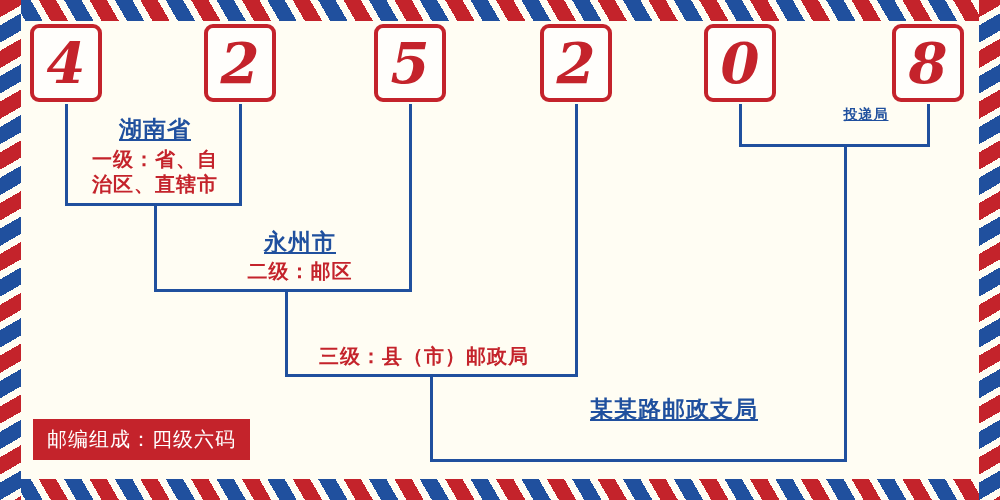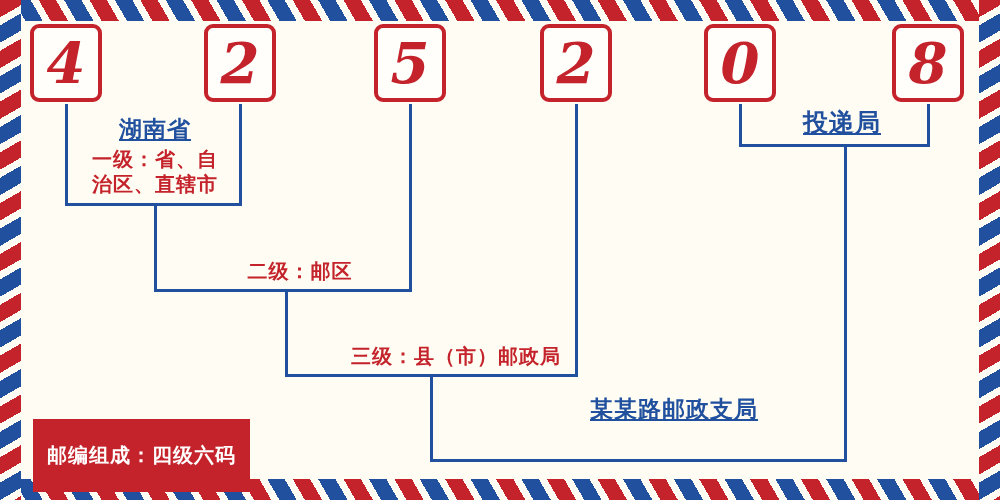--- a/index.html
+++ b/index.html
@@ -50,22 +50,22 @@
   }
   .lbl-red {
     position:absolute; transform:translateX(-50%);
     color:#c4232b; font-weight:bold; font-size:20px;
     white-space:nowrap; text-align:center; letter-spacing:1px;
   }
 
   .badge {
     position:absolute; left:33px; top:419px;
     background:#c4232b; color:#ffffff;
-    font-weight:bold; font-size:20px; letter-spacing:1px;
-    padding:23px 14px;
+    font-weight:normal; font-size:20px; letter-spacing:1px;
+    padding:7px 14px;
   }
 </style>
 </head>
 <body>
 
 <div class="canvas">
 
   <div class="stripe stripe-top"></div>
   <div class="stripe stripe-bottom"></div>
   <div class="stripe stripe-left"></div>
@@ -81,32 +81,33 @@
   <div class="vl" style="left:65px;top:104px;height:102px"></div>
   <div class="vl" style="left:239px;top:104px;height:102px"></div>
   <div class="hl" style="left:65px;top:203px;width:177px"></div>
   <div class="lbl-blue" style="left:155px;top:114px">湖南省</div>
   <div class="lbl-red" style="left:155px;top:171px">治区、直辖市</div>
   <div class="lbl-red" style="left:155px;top:146px">一级：省、自</div>
 
   <div class="vl" style="left:154px;top:203px;height:89px"></div>
   <div class="vl" style="left:409px;top:104px;height:188px"></div>
   <div class="hl" style="left:154px;top:289px;width:258px"></div>
+  <div class="lbl-blue" style="left:300px;top:227px">永州市</div>
   <div class="lbl-red" style="left:300px;top:258px">二级：邮区</div>
 
   <div class="vl" style="left:285px;top:289px;height:88px"></div>
   <div class="vl" style="left:575px;top:104px;height:273px"></div>
   <div class="hl" style="left:285px;top:374px;width:293px"></div>
-  <div class="lbl-red" style="left:456px;top:343px">三级：县（市）邮政局</div>
+  <div class="lbl-red" style="left:424px;top:343px">三级：县（市）邮政局</div>
 
   <div class="vl" style="left:430px;top:374px;height:88px"></div>
   <div class="hl" style="left:430px;top:459px;width:417px"></div>
   <div class="vl" style="left:844px;top:144px;height:318px"></div>
   <div class="lbl-blue" style="left:674px;top:394px">某某路邮政支局</div>
 
   <div class="vl" style="left:739px;top:104px;height:43px"></div>
   <div class="vl" style="left:927px;top:104px;height:43px"></div>
   <div class="hl" style="left:739px;top:144px;width:191px"></div>
-  <div class="lbl-blue" style="left:842px;top:106px;font-size:25px">投递局</div>
+  <div class="lbl-blue" style="left:866px;top:106px;font-size:14px">投递局</div>
 
   <div class="badge">邮编组成：四级六码</div>
 
 </div>
 
 </body></html>

